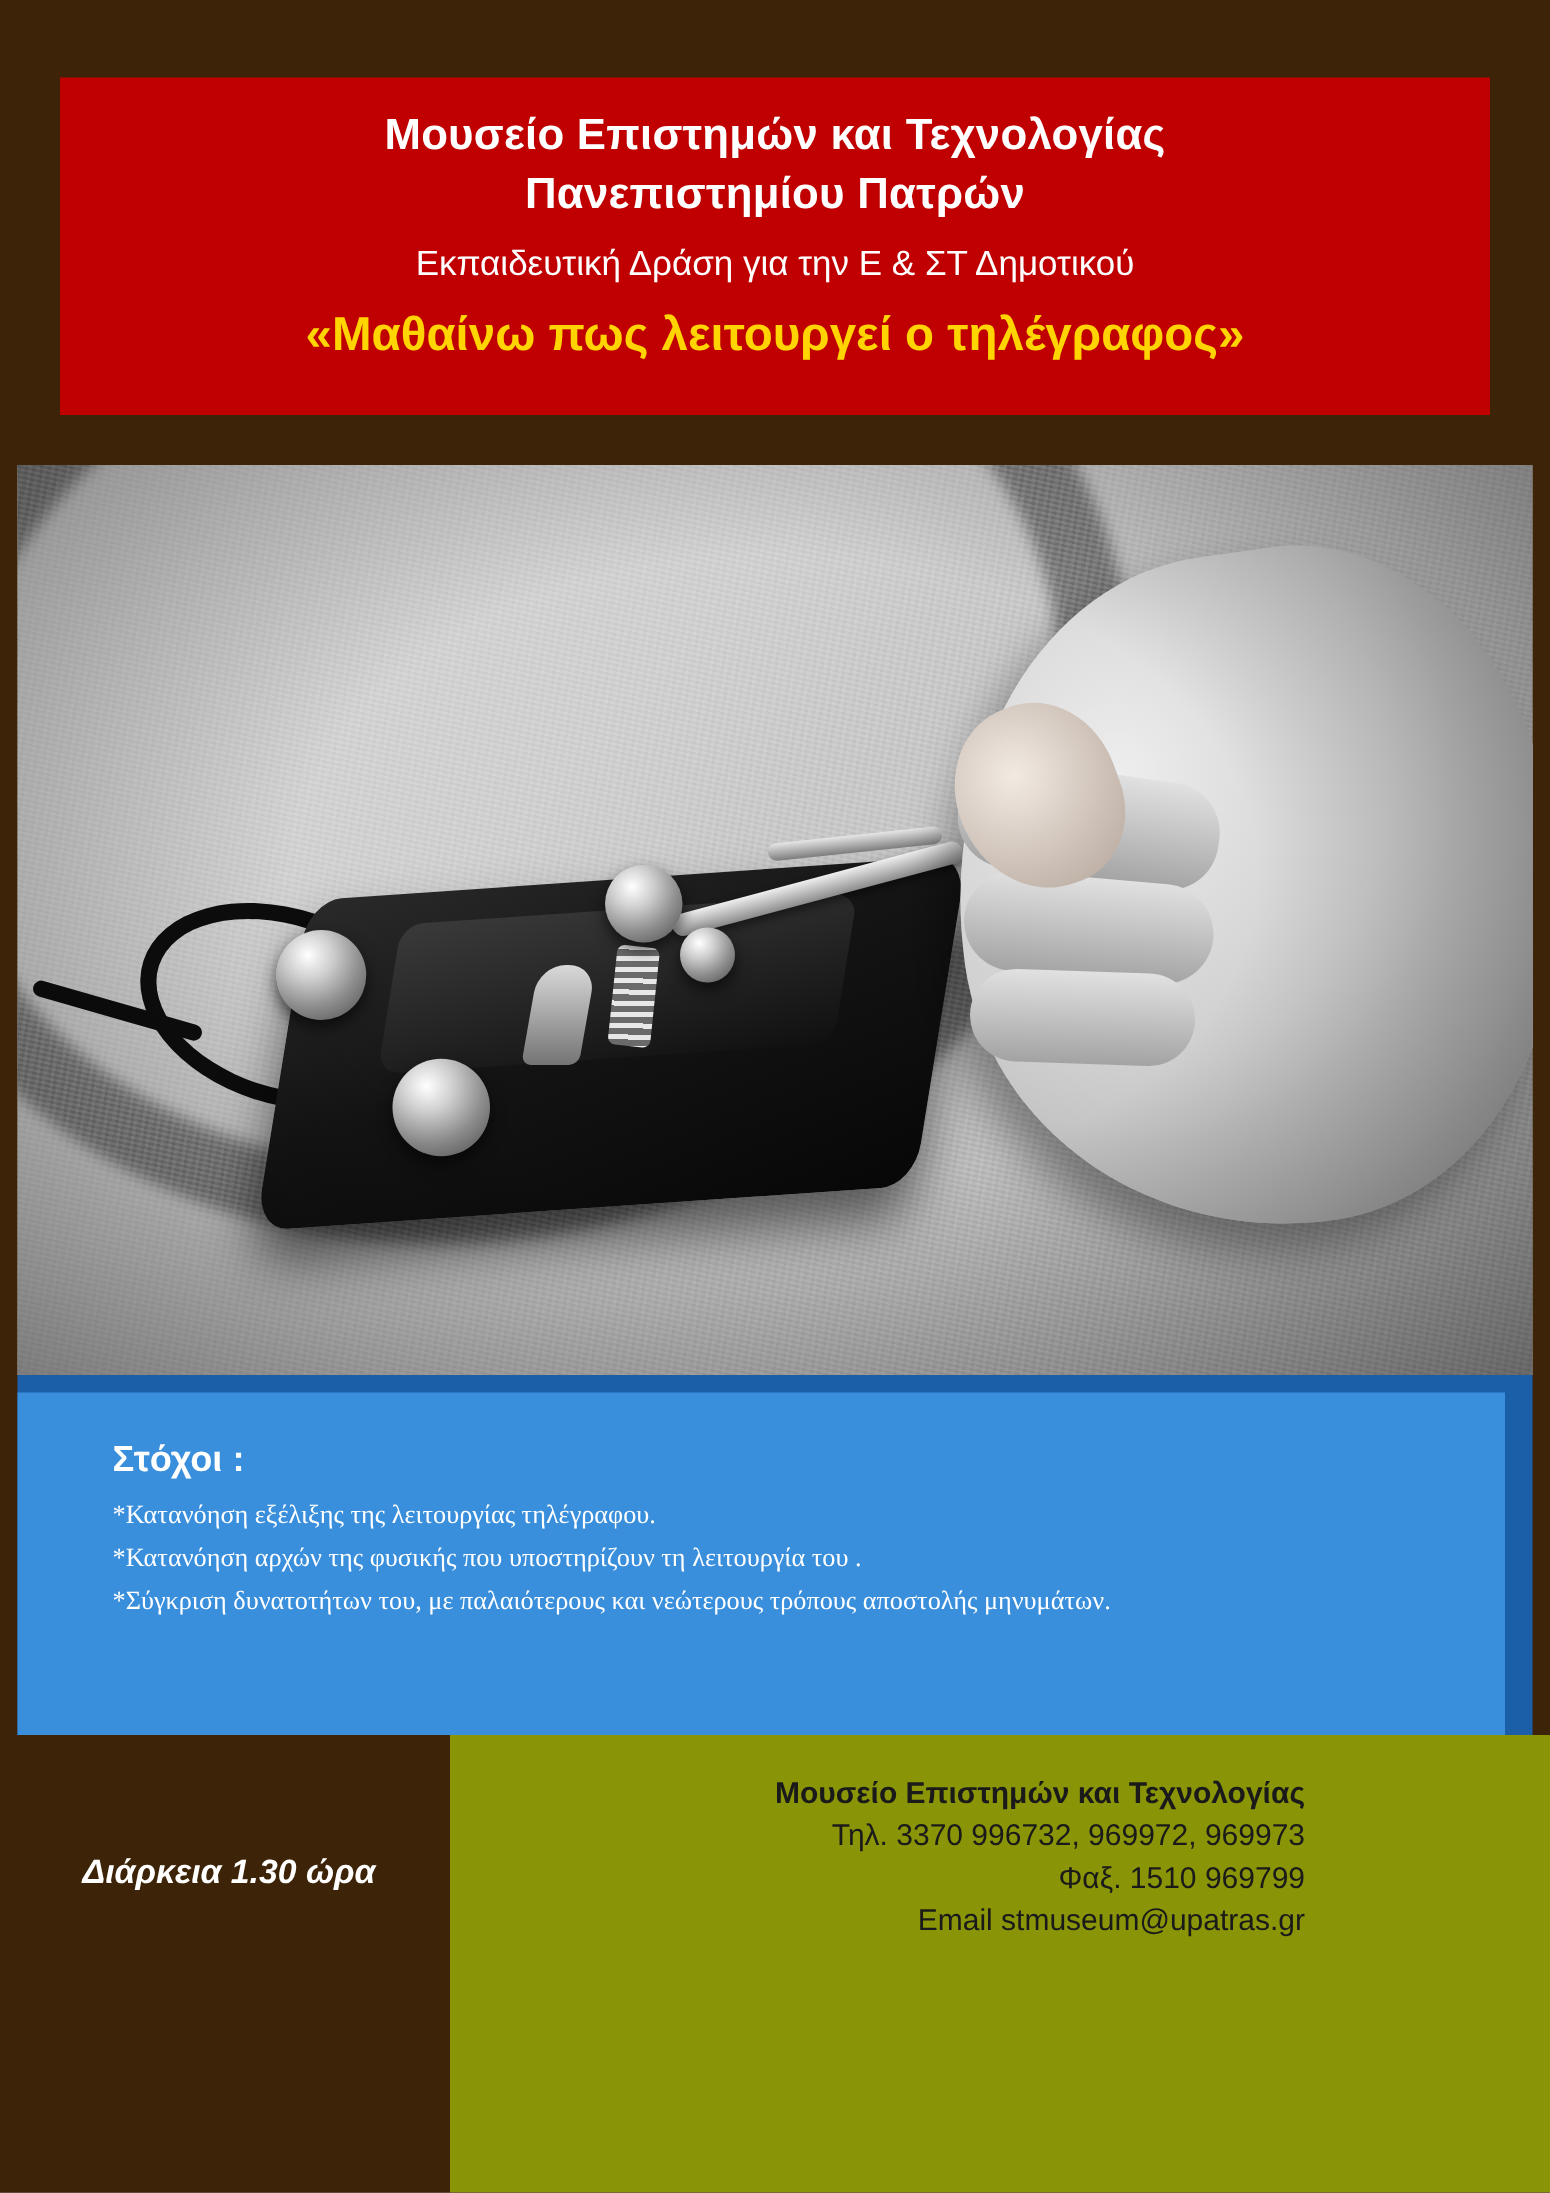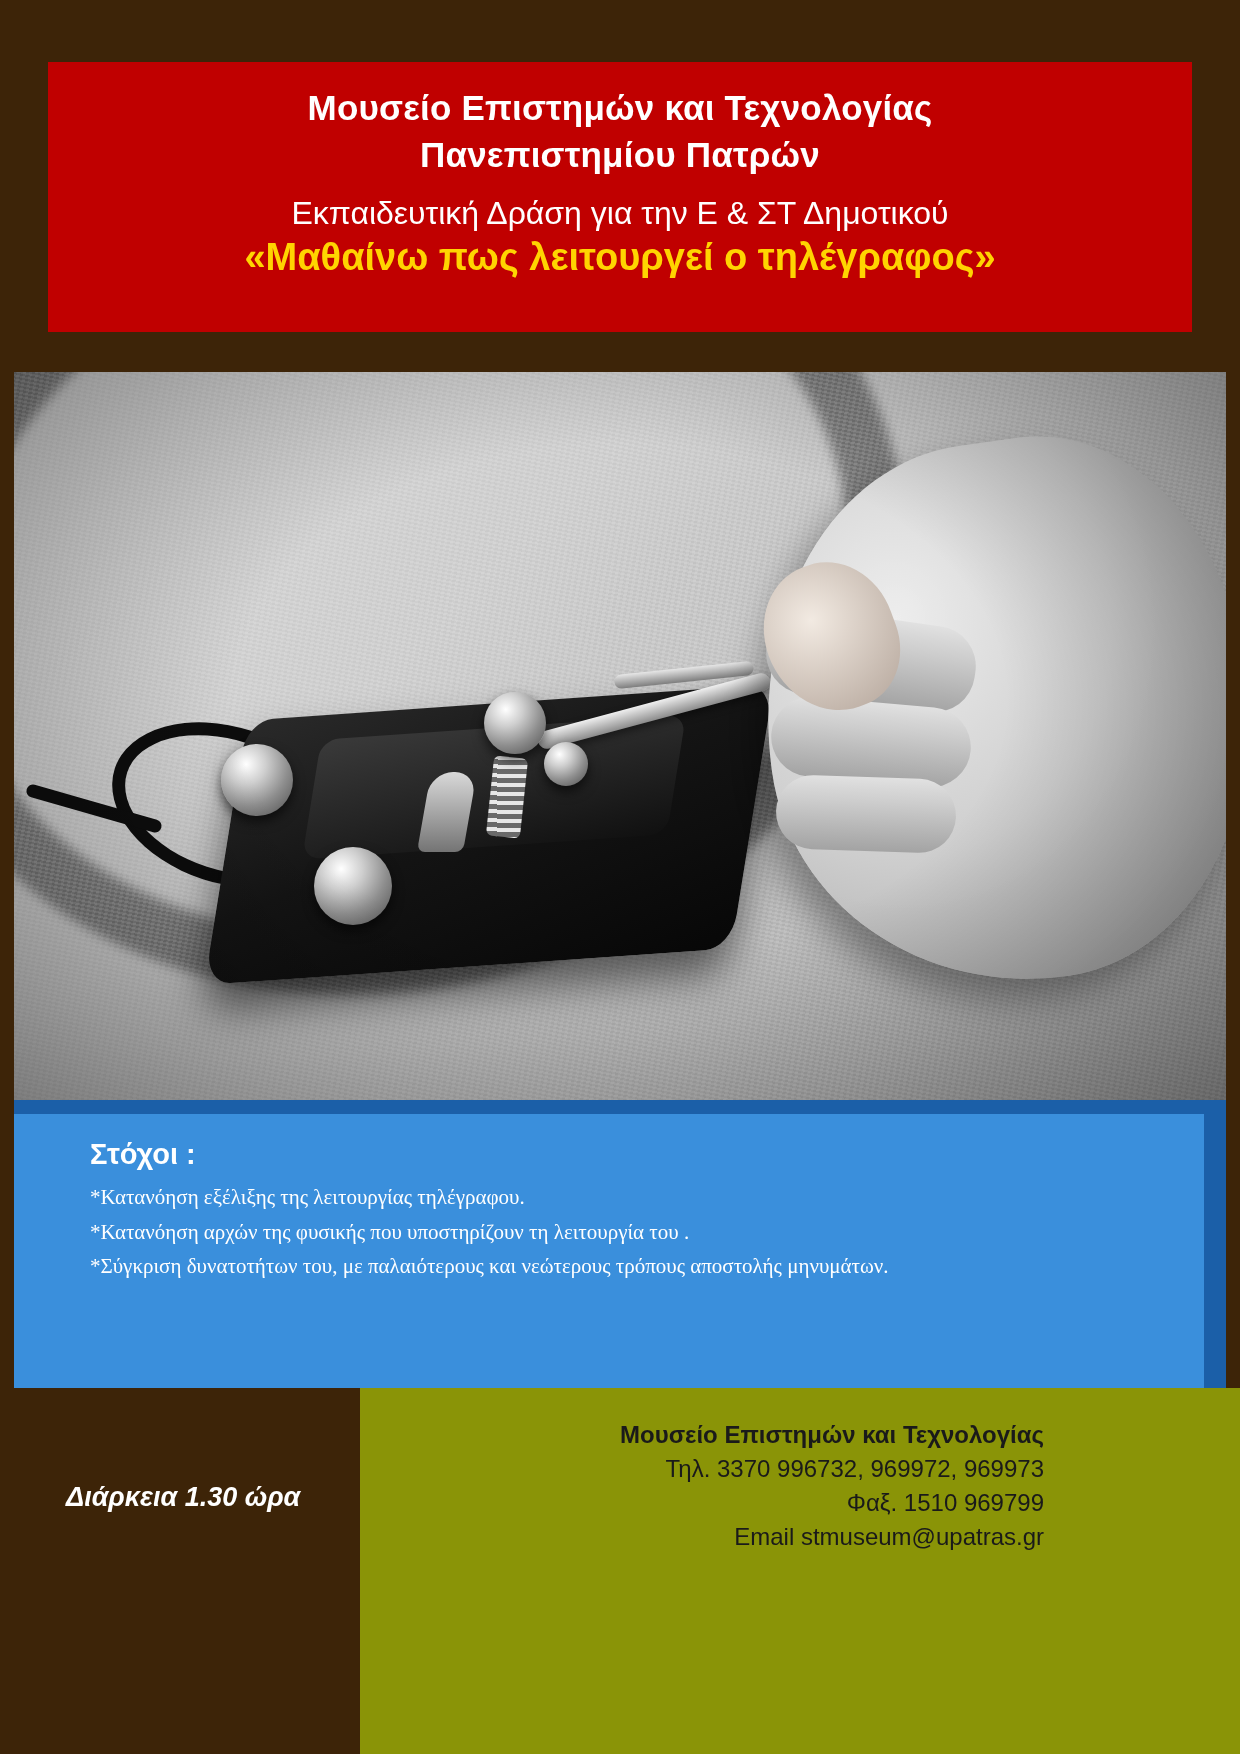--- a/index.html
+++ b/index.html
@@ -29,29 +29,30 @@
   }
   .header-line1 {
     color: #ffffff;
     font-size: 35px;
     font-weight: bold;
     line-height: 1.35;
     letter-spacing: 0.2px;
   }
   .header-sub {
     color: #ffffff;
-    font-size: 32px;
+    font-size: 28px;
     font-weight: normal;
     margin-top: 14px;
     line-height: 1.3;
   }
   .header-title {
     color: #ffd400;
     font-size: 38px;
     font-weight: bold;
+    margin-top: 16px;
     line-height: 1.25;
   }
 
   
   .photo-wrap {
     position: absolute;
     left: 14px;
     top: 372px;
     width: 1212px;
     height: 728px;
@@ -233,21 +234,21 @@
     background: #1b5fa8;
   }
   .blue-panel {
     position: absolute;
     left: 14px;
     top: 1114px;
     width: 1190px;
     height: 274px;
     background: #3a8fdc;
     box-sizing: border-box;
-    padding: 24px 56px 0 76px;
+    padding: 38px 56px 0 76px;
   }
   .goals-title {
     color: #ffffff;
     font-size: 29px;
     font-weight: bold;
     margin-bottom: 10px;
   }
   .goals-list {
     color: #ffffff;
     font-family: "Liberation Serif", serif;

